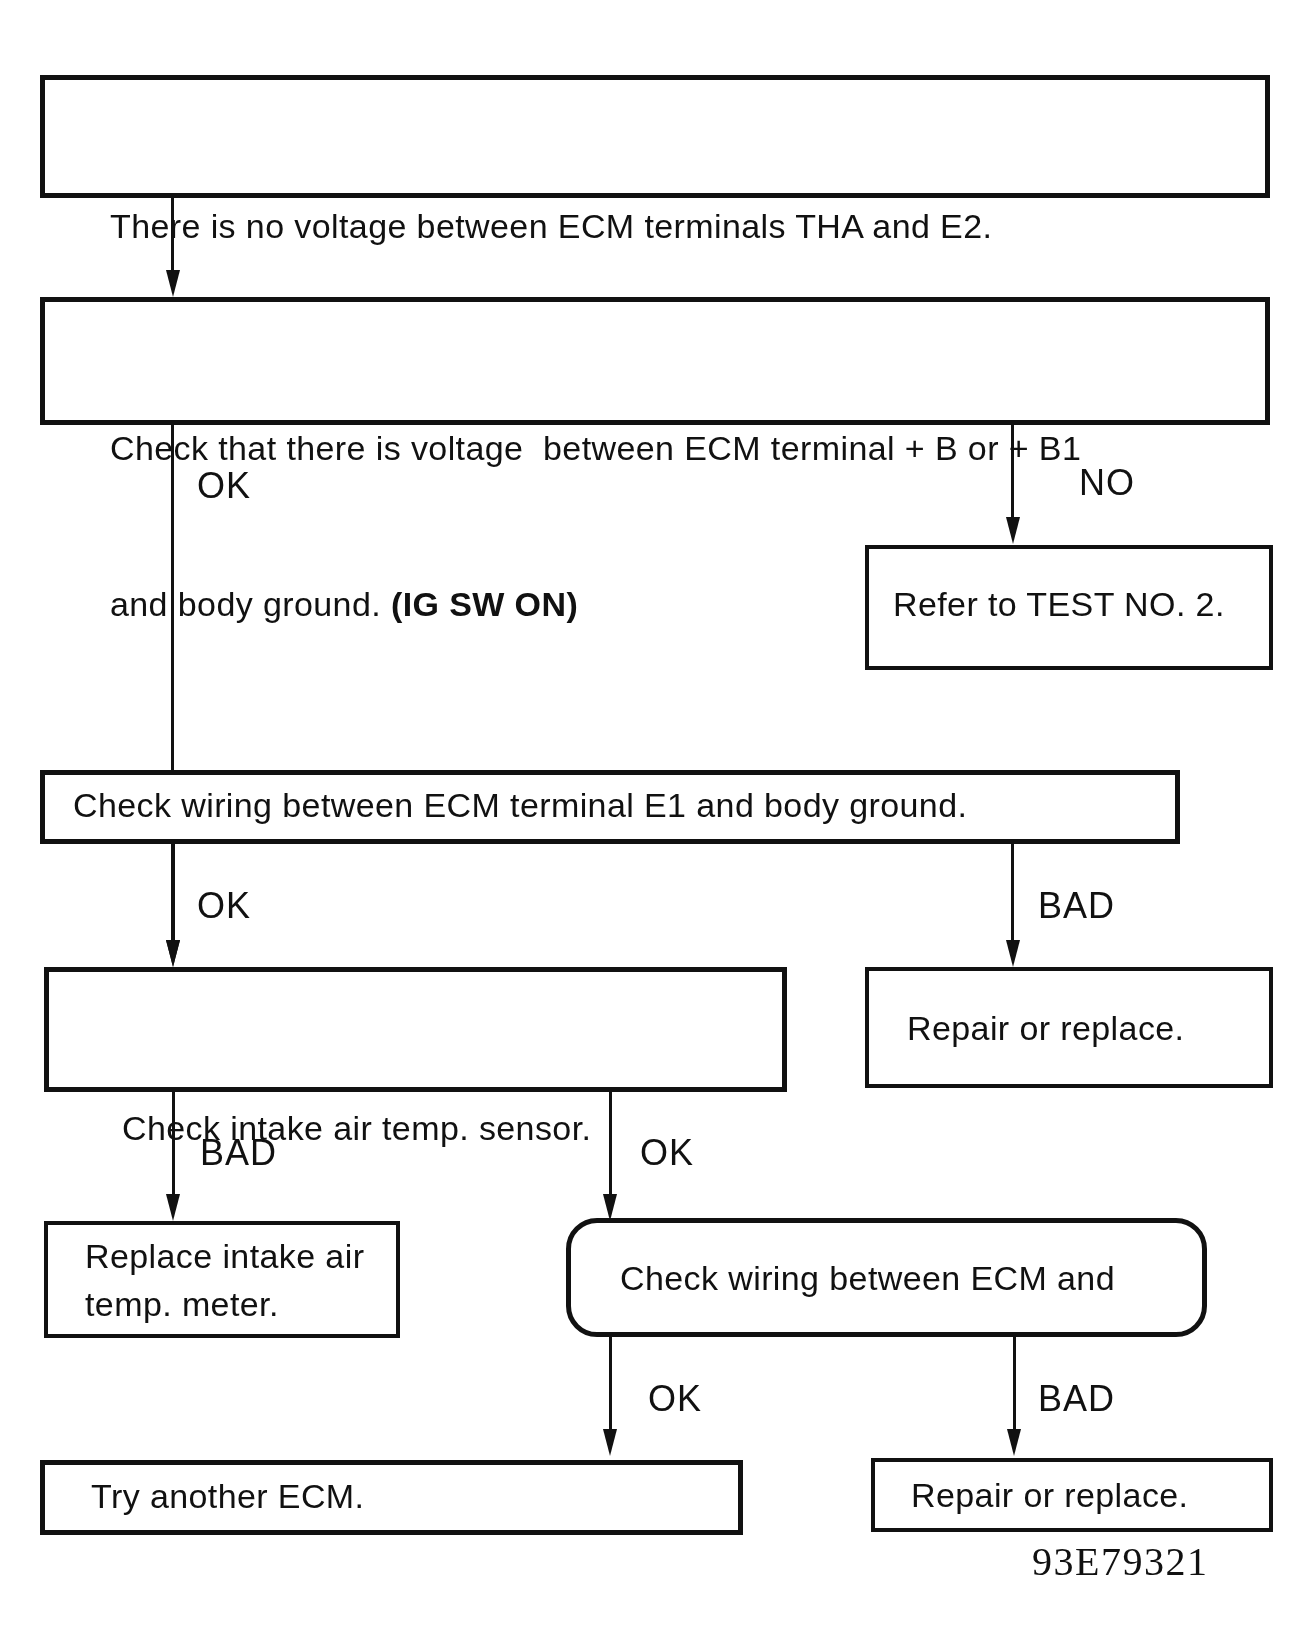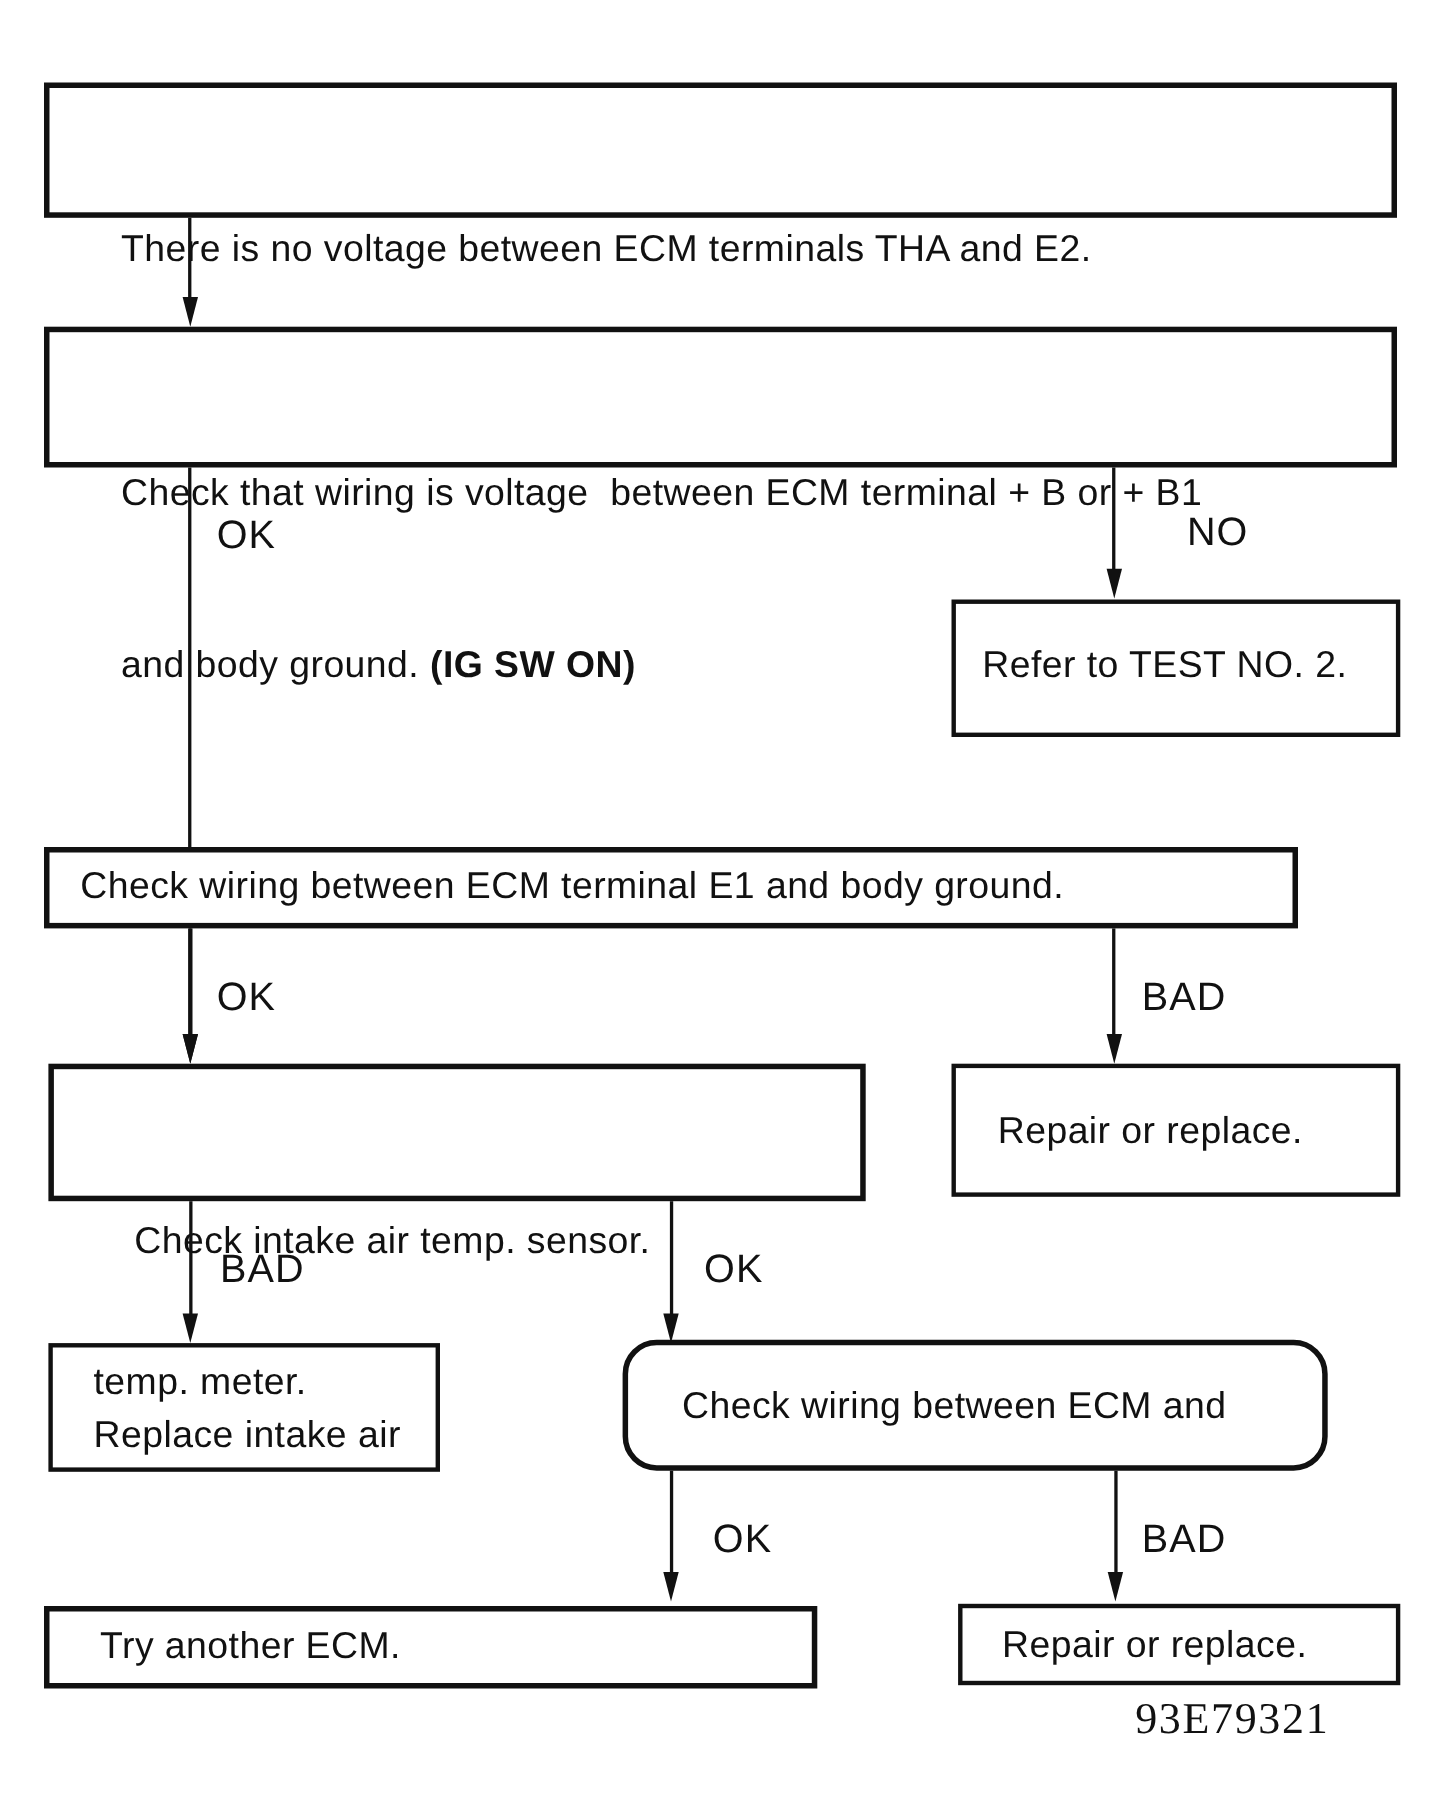--- a/index.html
+++ b/index.html
@@ -51,21 +51,21 @@
 
   <div class="box" style="left:40px;top:75px;width:1230px;height:123px;padding:16px 8px 0 65px;">
     <div>There is no voltage between ECM terminals THA and E2.</div>
     <div class="b">(IG SW ON)</div>
   </div>
 
   <div class="vline" style="left:171px;top:198px;height:75px;"></div>
   <div class="ah" style="left:166px;top:270px;"></div>
 
   <div class="box" style="left:40px;top:297px;width:1230px;height:128px;padding:16px 10px 0 65px;">
-    <div>Check that wiring is voltage  between ECM terminal + B or + B1</div>
+    <div>Check that there is voltage  between ECM terminal + B or + B1</div>
     <div><span>and body ground. </span><span class="b">(IG SW ON)</span></div>
   </div>
 
   <div class="vline" style="left:171px;top:425px;height:518px;"></div>
   <div class="ah" style="left:166px;top:940px;"></div>
   <div class="lbl" style="left:197px;top:465px;">OK</div>
 
   <div class="vline" style="left:1011px;top:425px;height:95px;"></div>
   <div class="ah" style="left:1006px;top:517px;"></div>
   <div class="lbl" style="left:1037px;top:462px;margin-left:42px;">NO</div>
@@ -96,22 +96,22 @@
 
   <div class="vline" style="left:172px;top:1092px;height:104px;"></div>
   <div class="ah" style="left:166px;top:1194px;"></div>
   <div class="lbl" style="left:200px;top:1132px;">BAD</div>
 
   <div class="vline" style="left:609px;top:1092px;height:104px;"></div>
   <div class="ah" style="left:603px;top:1194px;"></div>
   <div class="lbl" style="left:640px;top:1132px;">OK</div>
 
   <div class="box thin vcenter" style="left:44px;top:1221px;width:356px;height:117px;padding:0 0 0 37px;line-height:48px;">
+    <div>Replace intake air</div>
     <div>temp. meter.</div>
-    <div>Replace intake air</div>
   </div>
 
   <div class="box vcenter" style="left:566px;top:1218px;width:641px;height:119px;padding:0 0 0 49px;line-height:50px;border-radius:31px;">
     <div>Check wiring between ECM and</div>
   </div>
 
   <div class="vline" style="left:609px;top:1337px;height:95px;"></div>
   <div class="ah" style="left:603px;top:1429px;"></div>
   <div class="lbl" style="left:648px;top:1378px;">OK</div>
 

